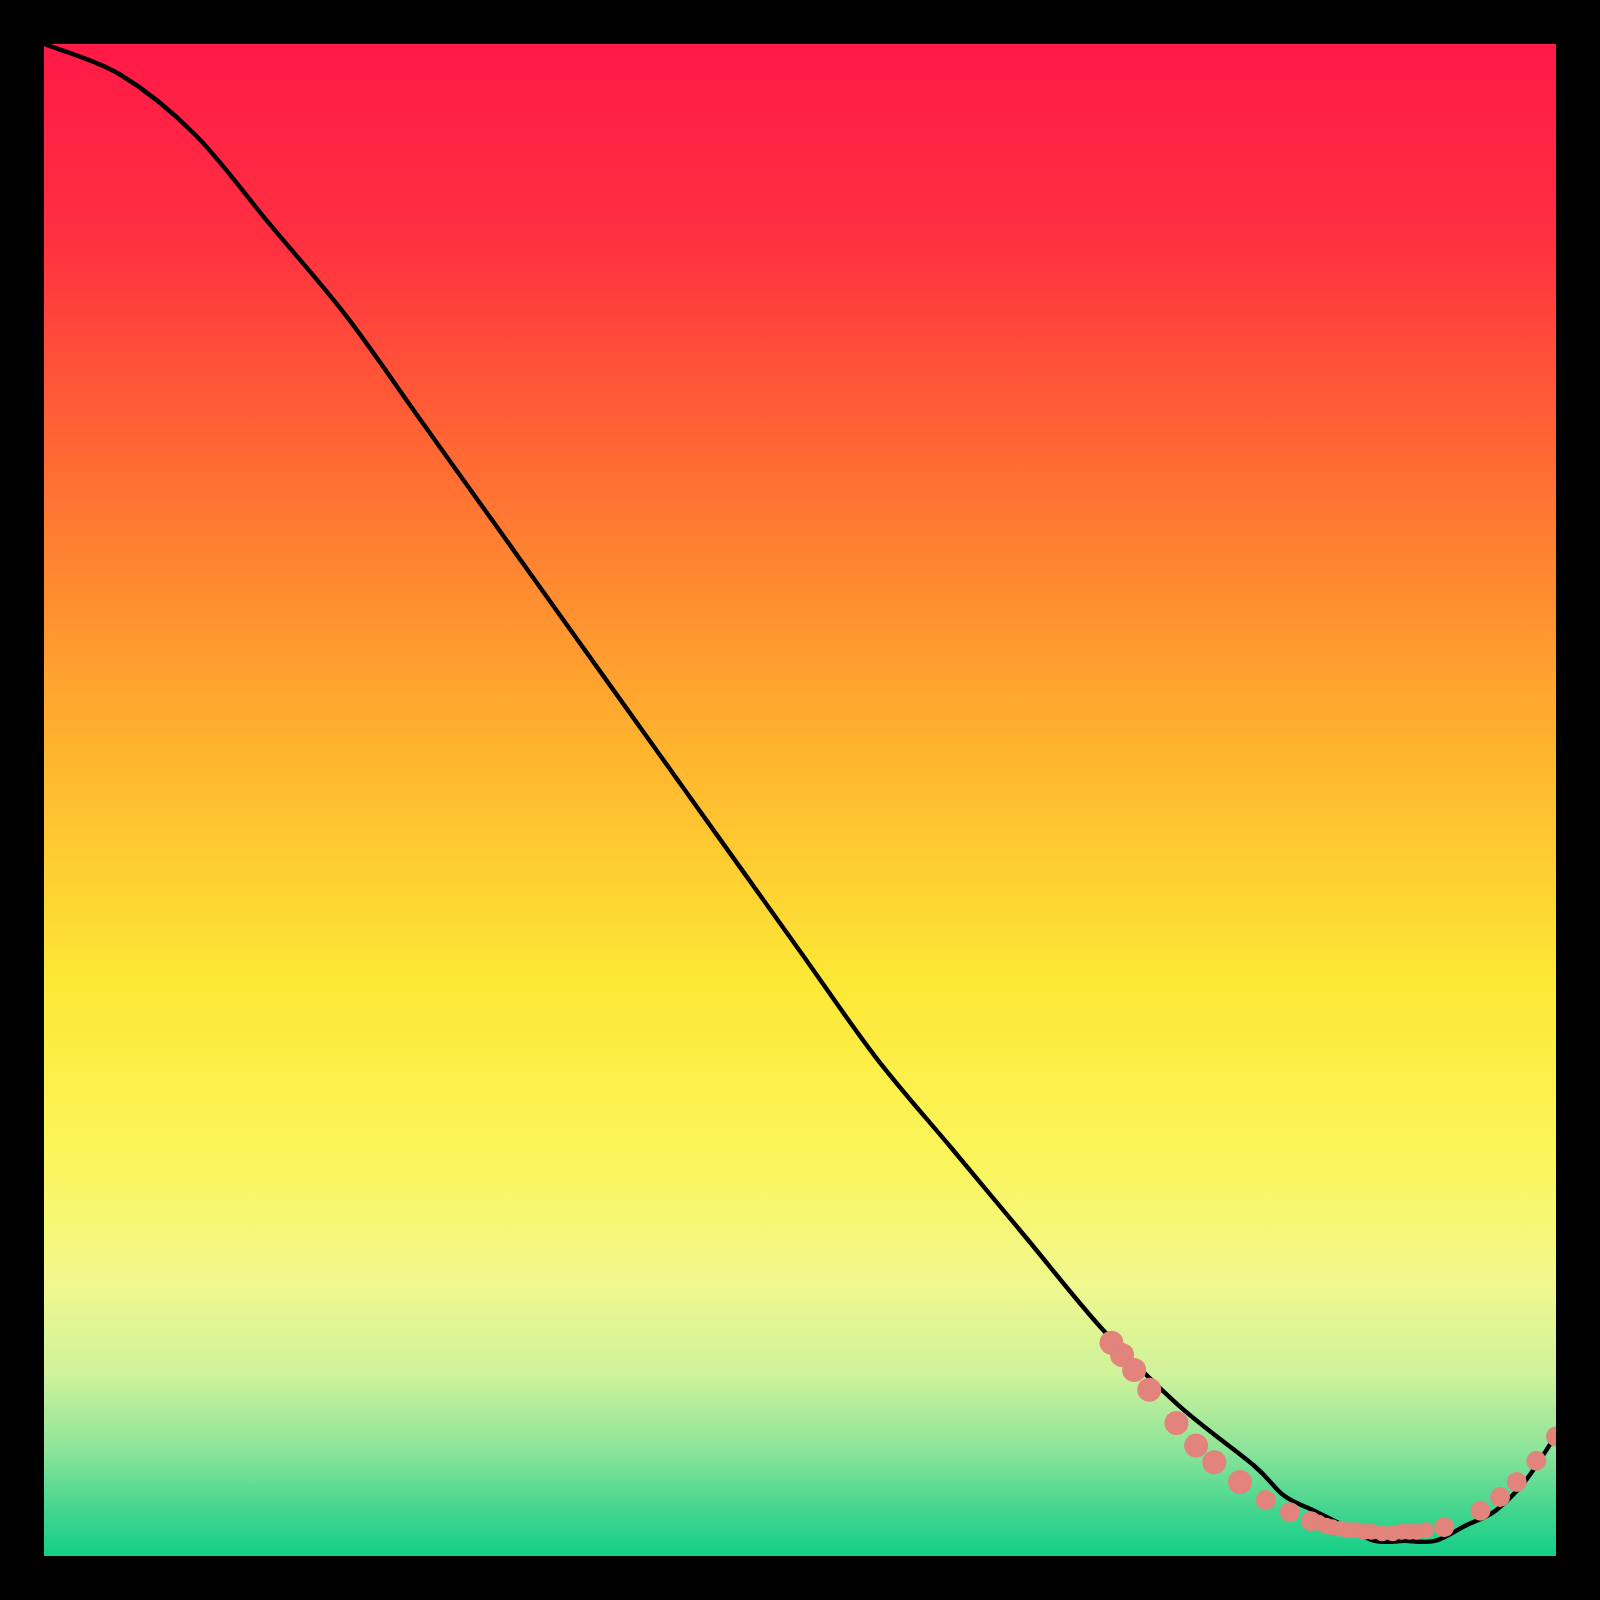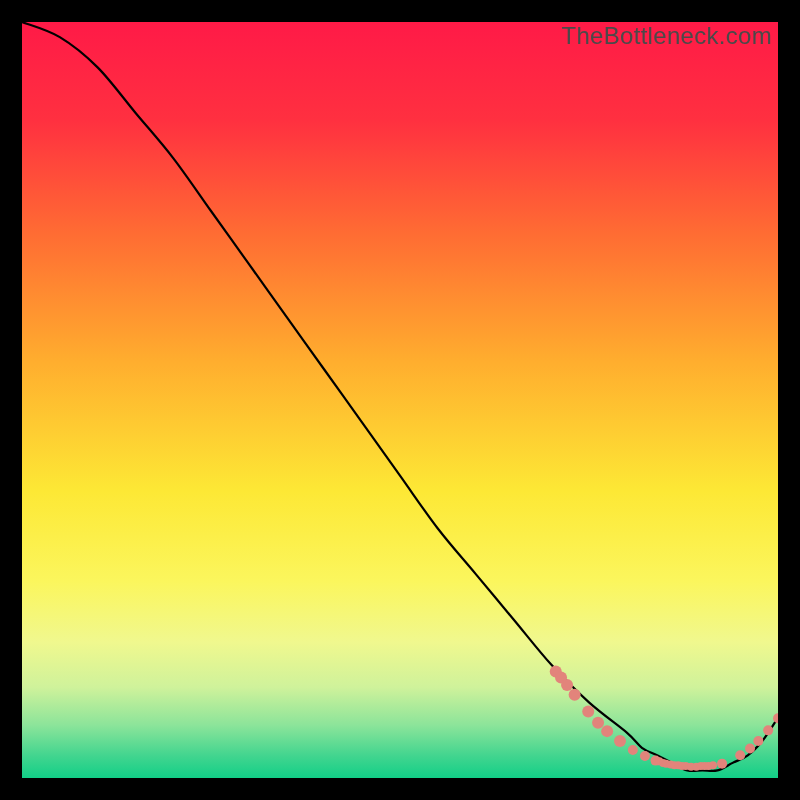--- a/index.html
+++ b/index.html
@@ -94,15 +94,14 @@
           <circle cx="686.45" cy="743.90" r="4.00" fill="#e2847b"></circle>
           <circle cx="690.98" cy="743.15" r="4.00" fill="#e2847b"></circle>
           <circle cx="700.06" cy="741.64" r="5.00" fill="#e2847b"></circle>
           <circle cx="718.20" cy="733.32" r="5.00" fill="#e2847b"></circle>
           <circle cx="728.03" cy="726.52" r="5.00" fill="#e2847b"></circle>
           <circle cx="736.34" cy="718.96" r="5.00" fill="#e2847b"></circle>
           <circle cx="746.17" cy="708.37" r="5.00" fill="#e2847b"></circle>
           <circle cx="756.00" cy="696.28" r="5.00" fill="#e2847b"></circle>
         </g>
     </svg>
-    <div class="watermark">TheBottleneck.com</div>
   </div>
 </div>
 
 </body></html>

